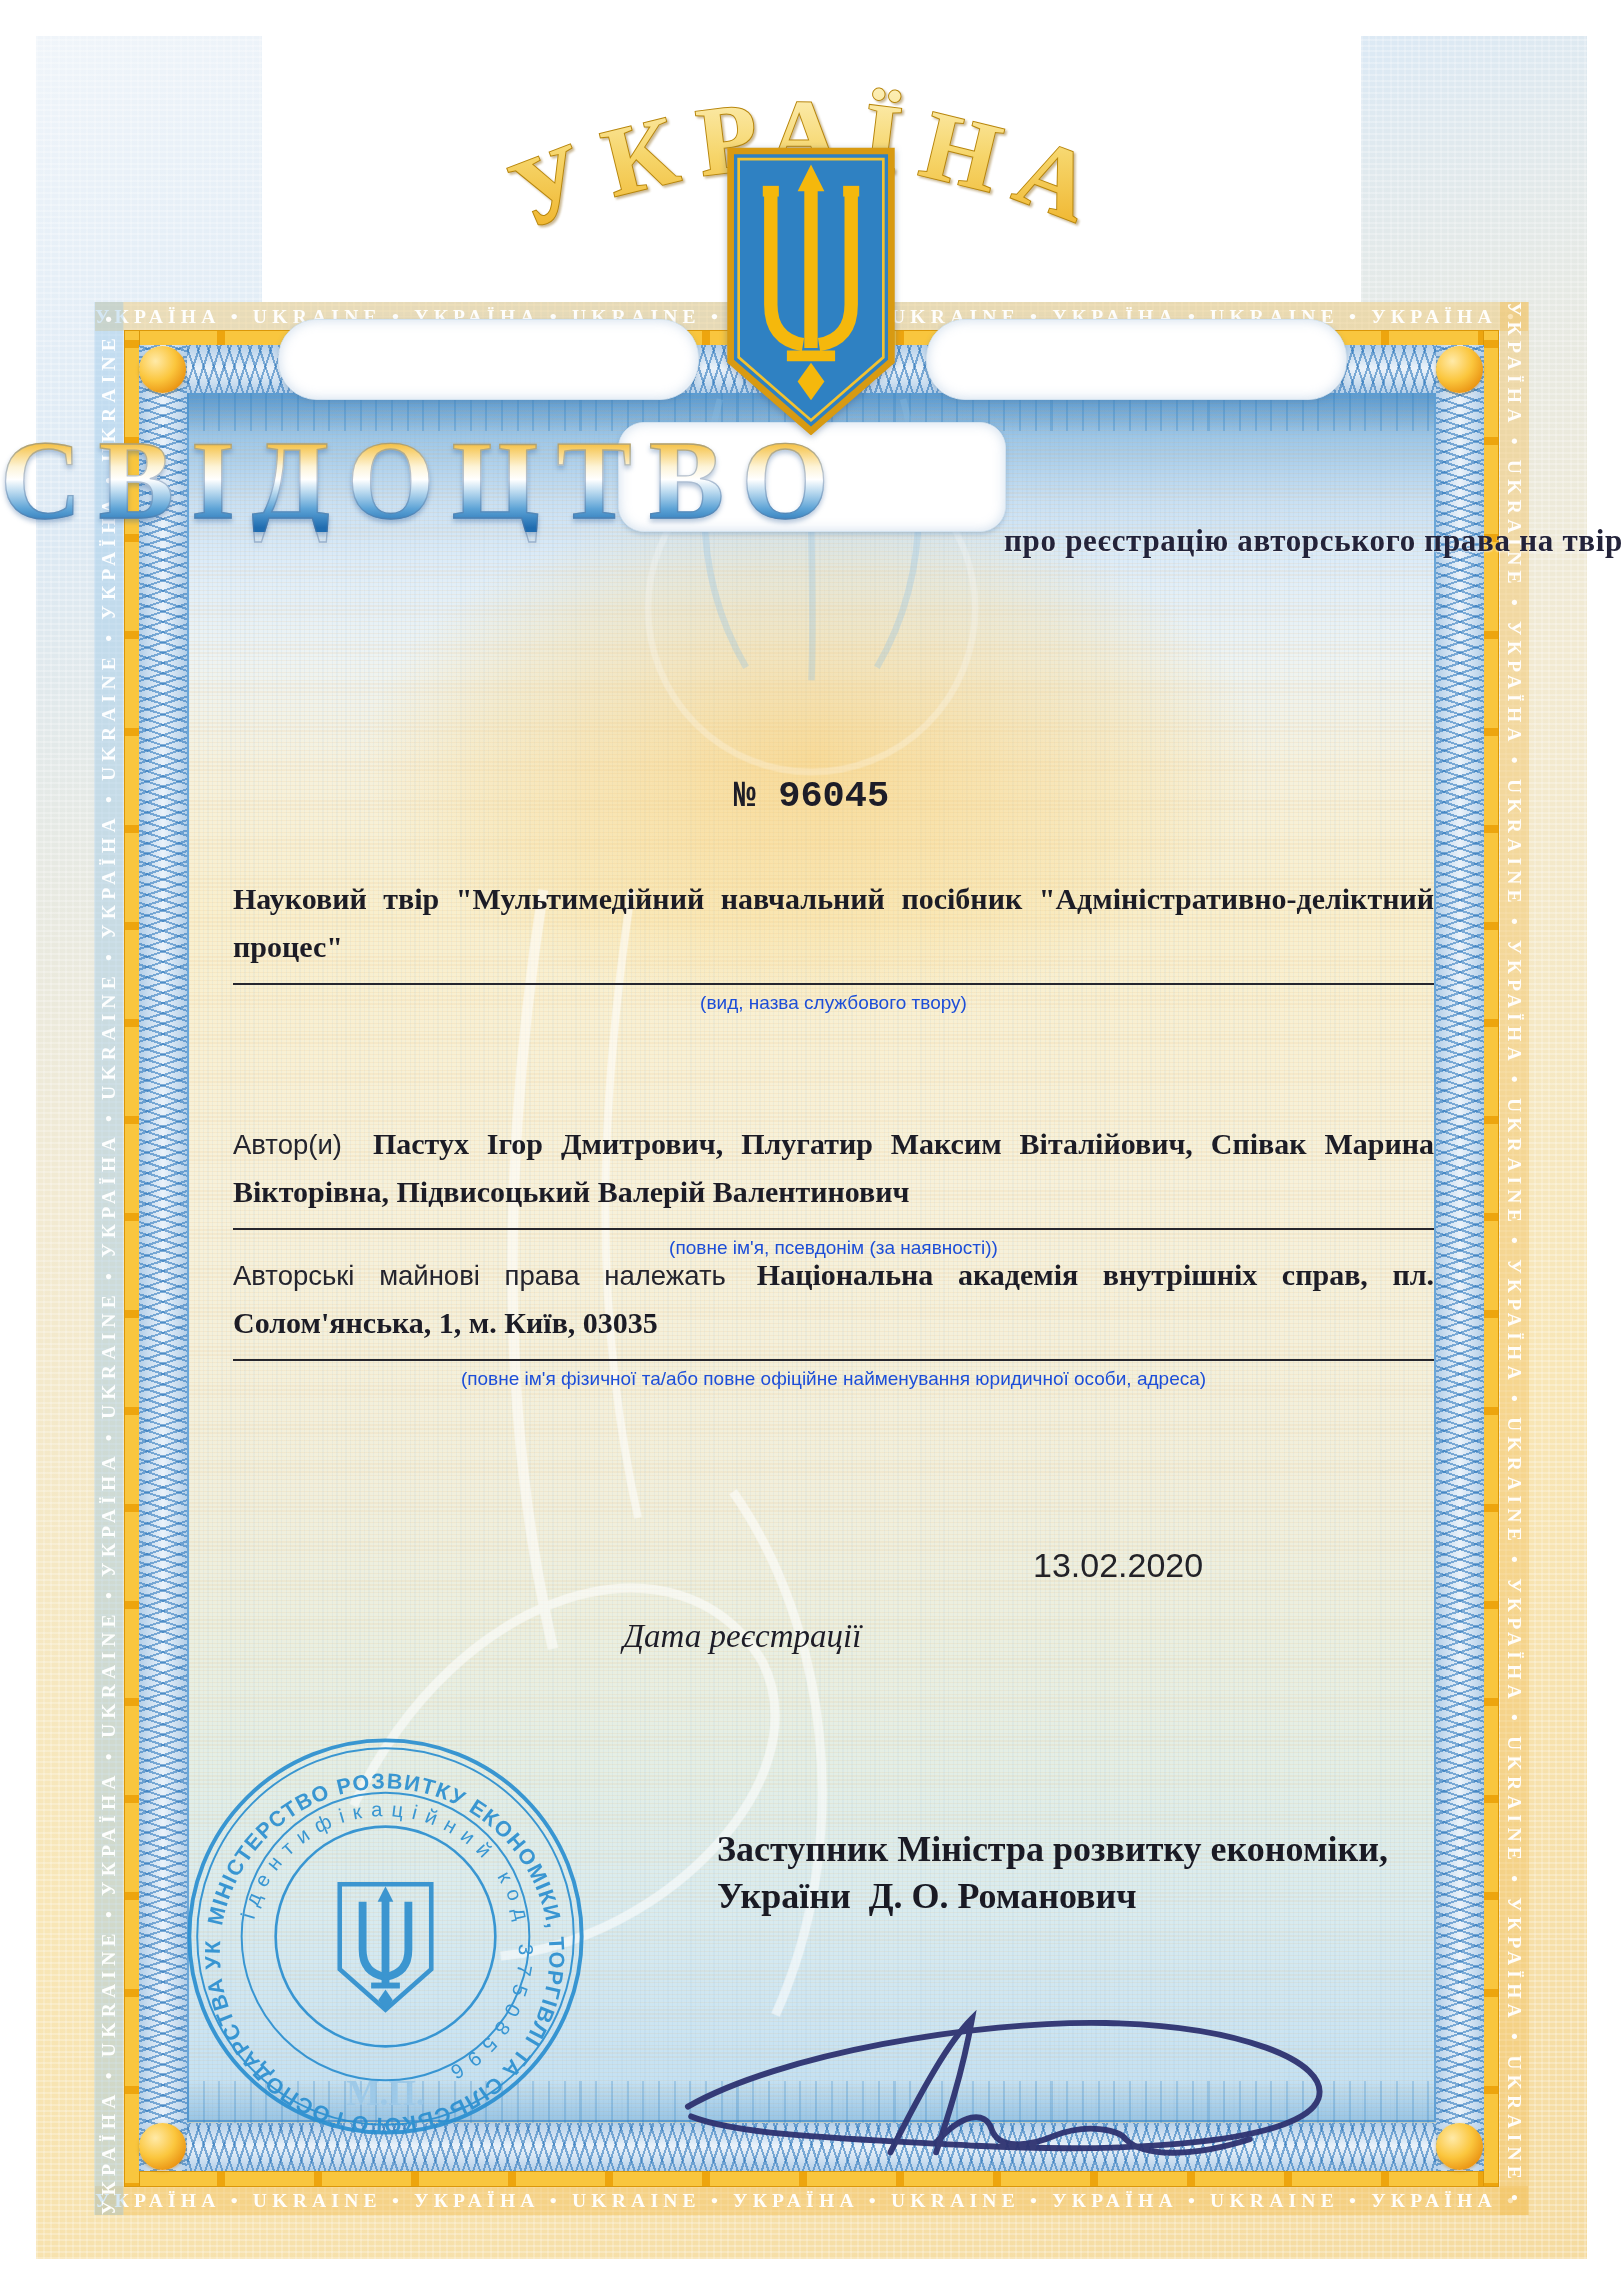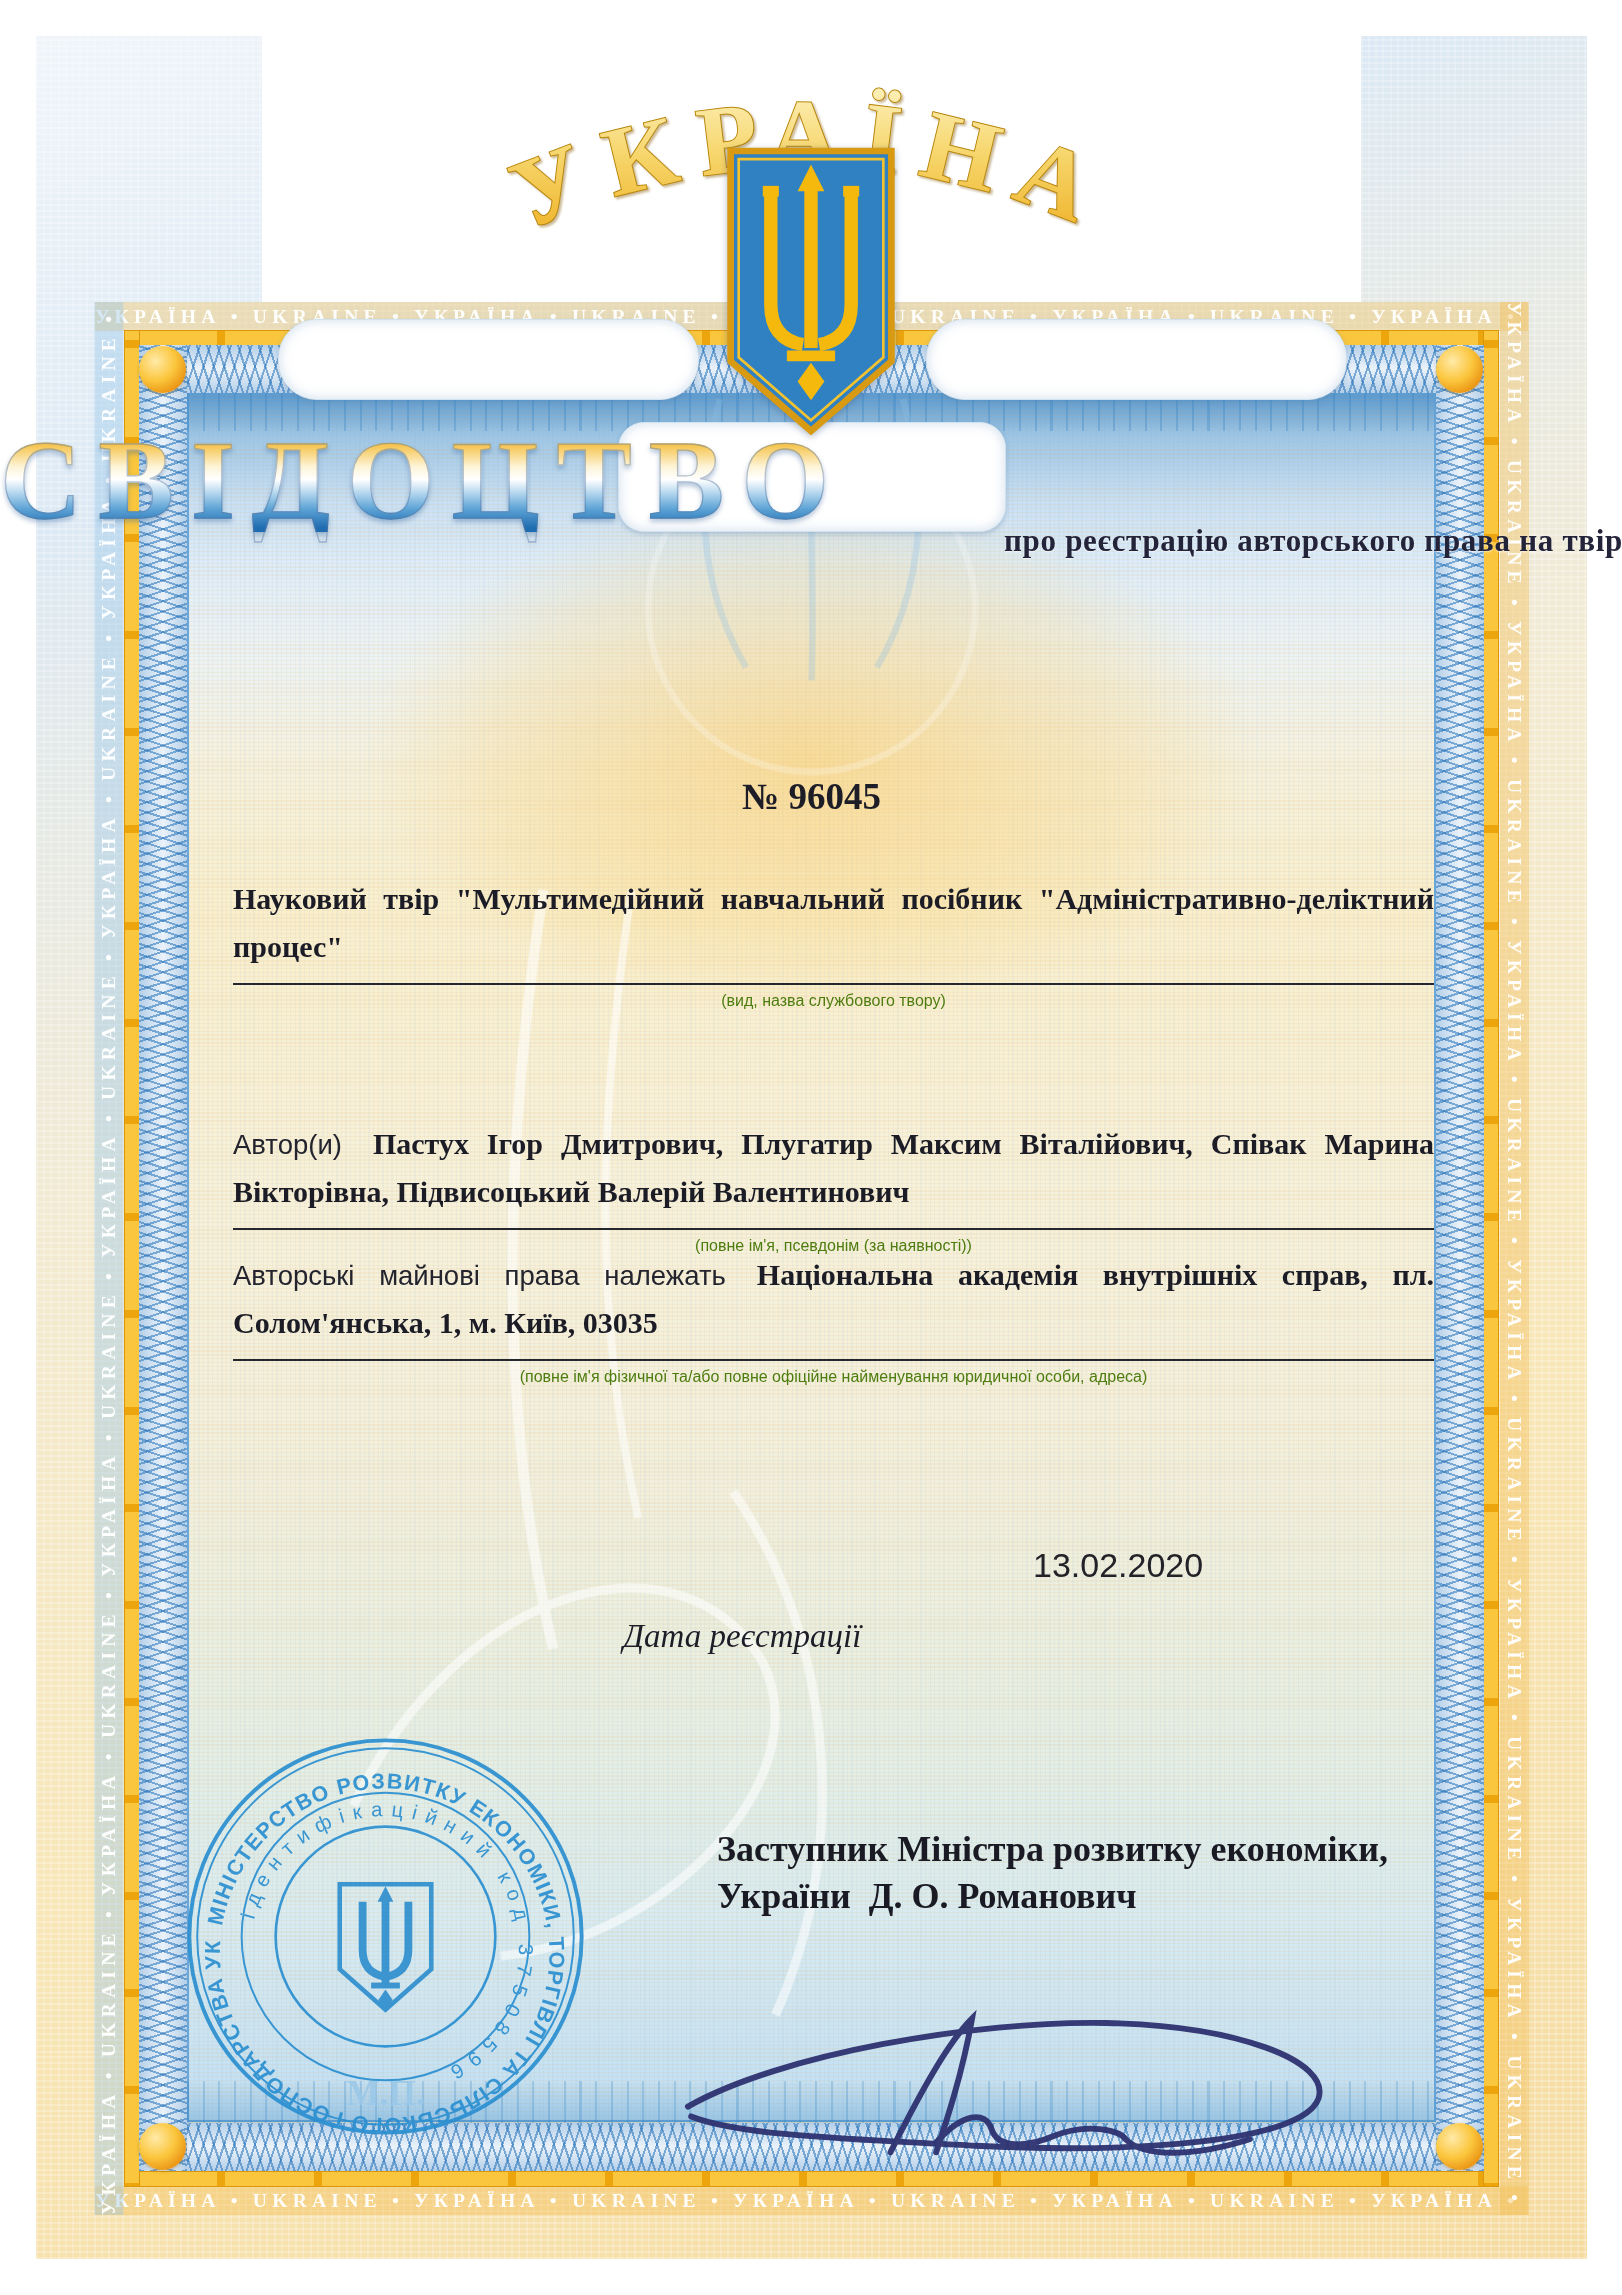--- a/index.html
+++ b/index.html
@@ -92,36 +92,36 @@
     -webkit-text-stroke:1.3px rgba(90,120,160,.45);
     filter:drop-shadow(0 3.9px 2.6px rgba(40,90,150,.35));
   }
   .subtitle{
     position:absolute;left:0;right:0;top:523px;text-align:right;
     font-family:"Liberation Serif",serif;font-weight:700;font-size:31px;color:#23233a;
     letter-spacing:0.7px;text-shadow:0 1.3px 2px rgba(255,255,255,.7);
   }
   .cert-number{
     position:absolute;left:0;right:0;top:775px;text-align:center;
-    font-family:Liberation Serif, serif;font-weight:700;font-size:37px;color:#1d1d28;
+    font-family:Liberation Mono, monospace;font-weight:700;font-size:37px;color:#1d1d28;
   }
   
   .field{position:absolute;left:233px;width:1201px;}
   .field-work{top:878px;}
   .field-authors{top:1123px;}
   .field-rights{top:1254px;}
   .field-text{
     text-align:justify;line-height:41px;
     border-bottom:2.6px solid #26262e;padding-bottom:9.2px;
   }
   .f-label{font-family:"Liberation Sans",sans-serif;font-weight:400;font-size:27.5px;color:#24242e;margin-right:31px;}
   .f-value{font-family:"Liberation Serif",serif;font-weight:700;font-size:30px;color:#1c1c26;}
   .f-caption{
     margin-top:6.5px;text-align:center;
-    font-family:"Liberation Sans",sans-serif;font-size:16px;color:#4d7c0f;
+    font-family:"Liberation Sans",sans-serif;font-size:19px;color:#1d4ed8;
   }
   
   .date-label{position:absolute;left:623px;top:1618px;
     font-family:"Liberation Serif",serif;font-style:italic;font-size:33px;color:#1d1d28;}
   .date-value{position:absolute;left:1033px;top:1546px;
     font-family:"Liberation Sans",sans-serif;font-size:34px;color:#222228;}
   .official{position:absolute;left:717px;top:1826px;width:753px;
     font-family:"Liberation Serif",serif;font-weight:700;font-size:36px;line-height:47px;color:#1a1a24;}
   
   .seal-svg{position:absolute;left:173px;top:1724px;width:425px;height:425px;opacity:.92;}

